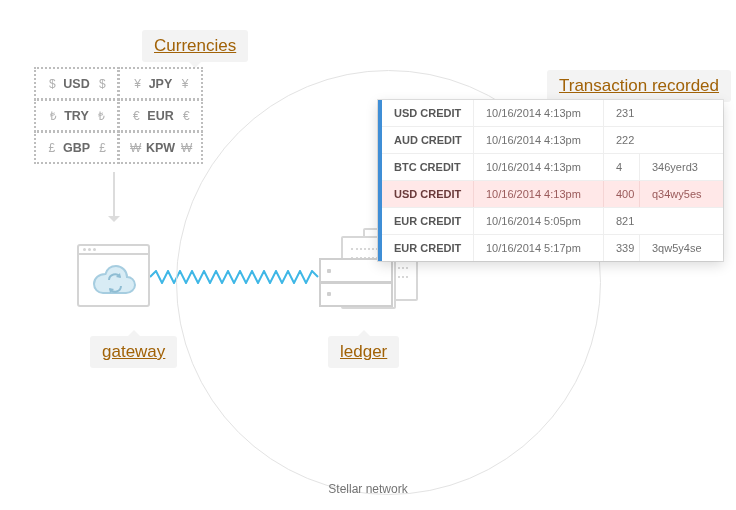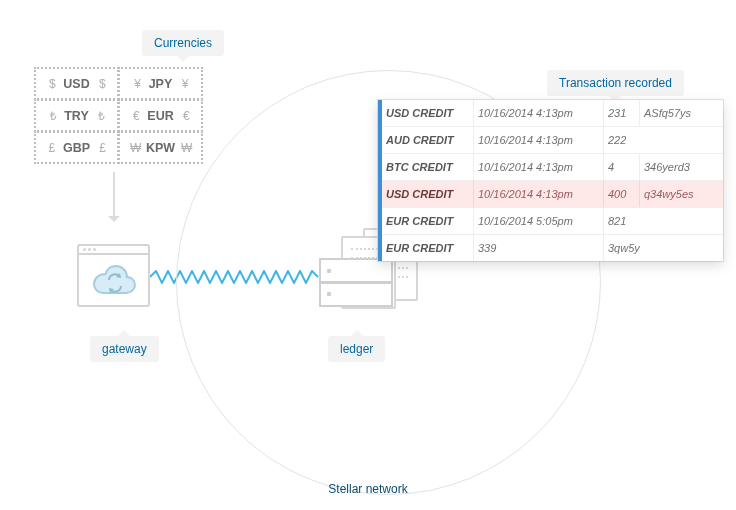--- a/index.html
+++ b/index.html
@@ -9,24 +9,25 @@
     width: 736px;
     height: 510px;
     position: relative;
     overflow: hidden;
     color: #555;
   }
 
   .tag {
     position: absolute;
     background: #f3f3f3;
-    color: #0369a1;
-    font-size: 12px;
+    color: #a16207;
+    font-size: 17px;
     padding: 6px 12px;
     border-radius: 3px;
+    text-decoration: underline;
   }
   .tag::after {
     content: "";
     position: absolute;
     left: 50%;
     transform: translateX(-50%);
     width: 0; height: 0;
   }
   .tag-top::after { top: 100%; border: 6px solid transparent; border-top-color: #f3f3f3; }
   .tag-bottom::after { bottom: 100%; border: 6px solid transparent; border-bottom-color: #f3f3f3; }
@@ -160,41 +161,40 @@
     box-shadow: 0 4px 12px rgba(0,0,0,0.15), 0 0 0 1px #e4e4e4;
     font-size: 11px;
   }
   .tx-table .row {
     display: grid;
     grid-template-columns: 92px 130px 36px 1fr;
     border-top: 1px solid #eee;
   }
   .tx-table .row:first-child { border-top: none; }
   .tx-table .row > div {
-    padding: 7px 4px;
+    padding: 7px 12px;
     border-right: 1px solid #eee;
     white-space: nowrap;
     overflow: hidden;
-    font-style: italic;
   }
   .tx-table .row > div:last-child { border-right: none; }
   .tx-table .row .c1 { font-weight: 700; color: #575757; }
   .tx-table .row .c2, .tx-table .row .c3, .tx-table .row .c4 { color: #707070; }
   .tx-table .row.highlight { background: #ffe8e8; }
   .tx-table .row.highlight > div { border-right-color: #f5d5d5; }
   .tx-table .row.highlight .c1 { color: #6a3a3a; }
   .tx-table .row.highlight .c2, .tx-table .row.highlight .c3, .tx-table .row.highlight .c4 { color: #9a5a5a; }
 
   .stellar-label {
     position: absolute;
     top: 482px;
     left: 50%;
     transform: translateX(-50%);
     font-size: 12px;
-    color: #0c4a6e;
+    color: #737373;
   }
 </style>
 </head>
 <body>
 
 <div class="tag tag-top" style="left:142px; top:30px;">Currencies</div>
 <div class="tag tag-top tx-tag">Transaction recorded</div>
 
 <div class="currencies" id="currencies-grid">
     <div class="cur-cell">
@@ -286,21 +286,20 @@
 </div>
 
 <div class="tag tag-bottom" style="left:90px; top:336px;">gateway</div>
 <div class="tag tag-bottom" style="left:328px; top:336px;">ledger</div>
 
 <div class="tx-table" id="tx-table">
     <div class="row">
       <div class="c1">USD CREDIT</div>
       <div class="c2">10/16/2014 4:13pm</div>
       <div class="c3">231</div>
-      <div class="c4">ASfq57ys</div>
     </div>
     <div class="row">
       <div class="c1">AUD CREDIT</div>
       <div class="c2">10/16/2014 4:13pm</div>
       <div class="c3">222</div>
     </div>
     <div class="row">
       <div class="c1">BTC CREDIT</div>
       <div class="c2">10/16/2014 4:13pm</div>
       <div class="c3">4</div>
@@ -312,18 +311,19 @@
       <div class="c3">400</div>
       <div class="c4">q34wy5es</div>
     </div>
     <div class="row">
       <div class="c1">EUR CREDIT</div>
       <div class="c2">10/16/2014 5:05pm</div>
       <div class="c3">821</div>
     </div>
     <div class="row">
       <div class="c1">EUR CREDIT</div>
+      <div class="c2">10/16/2014 5:17pm</div>
       <div class="c3">339</div>
       <div class="c4">3qw5y4se</div>
     </div>
   </div>
 
 <div class="stellar-label">Stellar network</div>
 
 </body></html>

